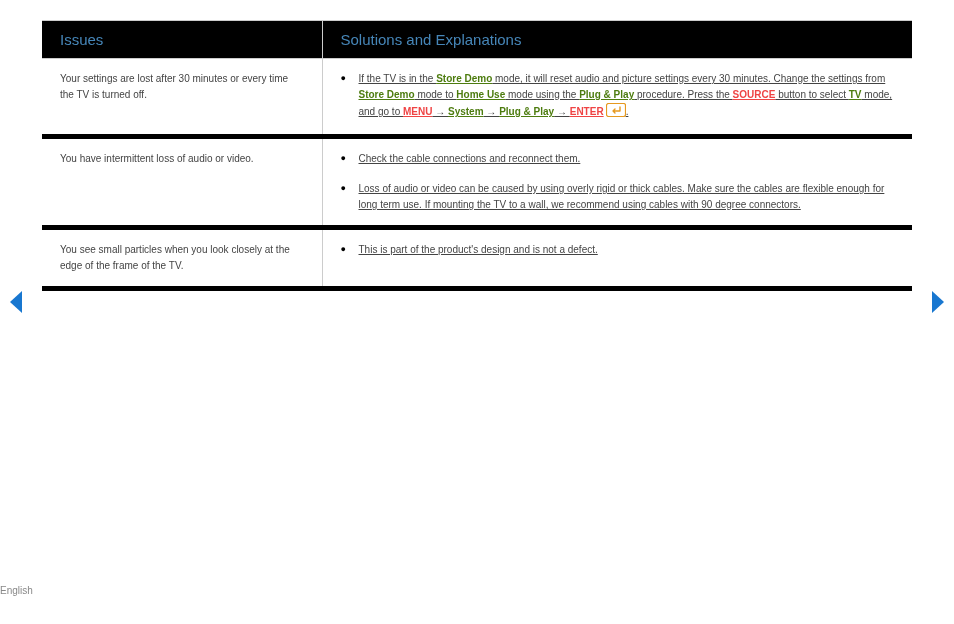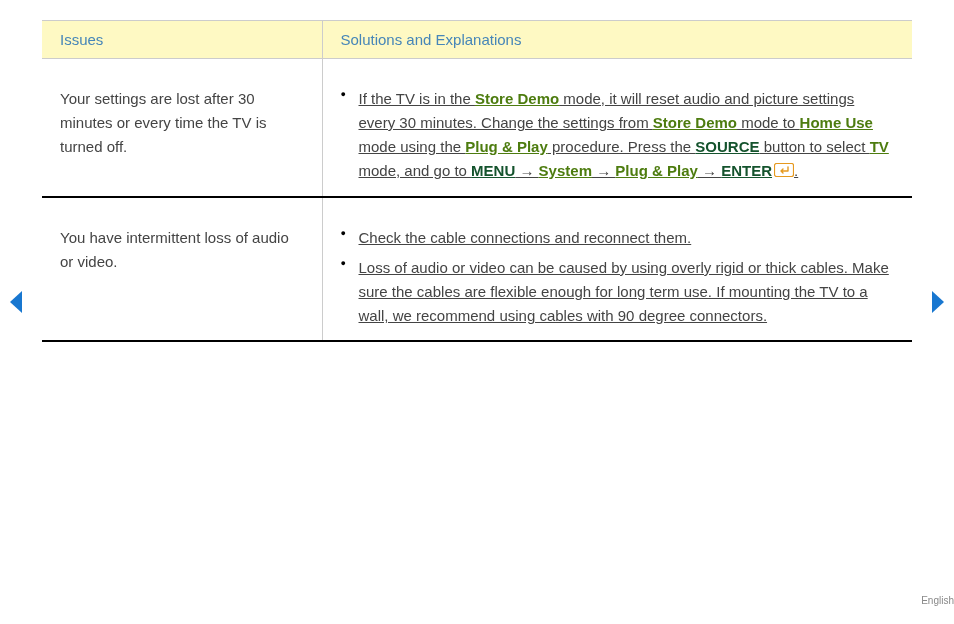--- a/index.html
+++ b/index.html
@@ -29,68 +29,68 @@
     .content {
       padding: 20px 42px 0 42px;
       width: 100%;
     }
     table.troubleshoot {
       width: 100%;
       border-collapse: collapse;
       border-top: 1px solid #ccc;
     }
     table.troubleshoot th {
-      background: #fef9c3;
+      background: #000000;
       color: #4686b8;
       font-weight: 400;
       text-align: left;
       padding: 10px 18px;
       border-bottom: 1px solid #ccc;
       vertical-align: middle;
       font-size: 15px;
     }
     table.troubleshoot td {
-      border-bottom: 2px solid #000000;
-      padding: 28px 18px 12px 18px;
+      border-bottom: 5px solid #000000;
+      padding: 12px 18px 12px 18px;
       vertical-align: top;
       line-height: 1.6;
       color: #444;
-      font-size: 15px;
+      font-size: 10px;
     }
     .col-issue {
       width: 280px;
       border-right: 1px solid #ccc;
     }
     ul.solutions {
       list-style: none;
       padding: 0;
       margin: 0;
     }
     ul.solutions li {
       position: relative;
       padding-left: 18px;
-      margin-bottom: 6px;
+      margin-bottom: 14px;
     }
     ul.solutions li:last-child { margin-bottom: 0; }
     ul.solutions li::before {
       content: "●";
       position: absolute;
       left: 0;
       top: 0;
       font-size: 9px;
       color: #000;
     }
     .fragment { display: inline; text-decoration: underline; }
     .hl { color: #4d7c0f; font-weight: 600; }
-    .grey { color: #14532d; font-weight: 600; }
+    .grey { color: #ef4444; font-weight: 600; }
     .footer {
       position: absolute;
-      bottom: 18px;
+      bottom: 28px;
       width: 100%;
-      text-align: right;
+      text-align: left;
       font-size: 10px;
       color: #888;
     }
     .enter-icon {
       display: inline-block;
       vertical-align: middle;
       margin-left: 2px;
     }
   </style>
 </head>
@@ -126,20 +126,28 @@
           </tr>
           <tr>
             <td class="col-issue">You have intermittent loss of audio or video.</td>
             <td>
               <ul class="solutions">
                 <li><span class="fragment ">Check the cable connections and reconnect them.</span></li>
                 <li><span class="fragment ">Loss of audio or video can be caused by using overly rigid or thick cables. Make sure the cables are flexible enough for long term use. If mounting the TV to a wall, we recommend using cables with 90 degree connectors.</span></li>
               </ul>
             </td>
           </tr>
+          <tr>
+            <td class="col-issue">You see small particles when you look closely at the edge of the frame of the TV.</td>
+            <td>
+              <ul class="solutions">
+                <li><span class="fragment ">This is part of the product's design and is not a defect.</span></li>
+              </ul>
+            </td>
+          </tr>
         </tbody>
     </table>
   </div>
 
   <div class="nav-arrow nav-right">
     <svg width="16" height="24" viewBox="0 0 16 24">
       <polygon points="2,1 14,12 2,23" fill="#1877d0"></polygon>
     </svg>
   </div>
 

